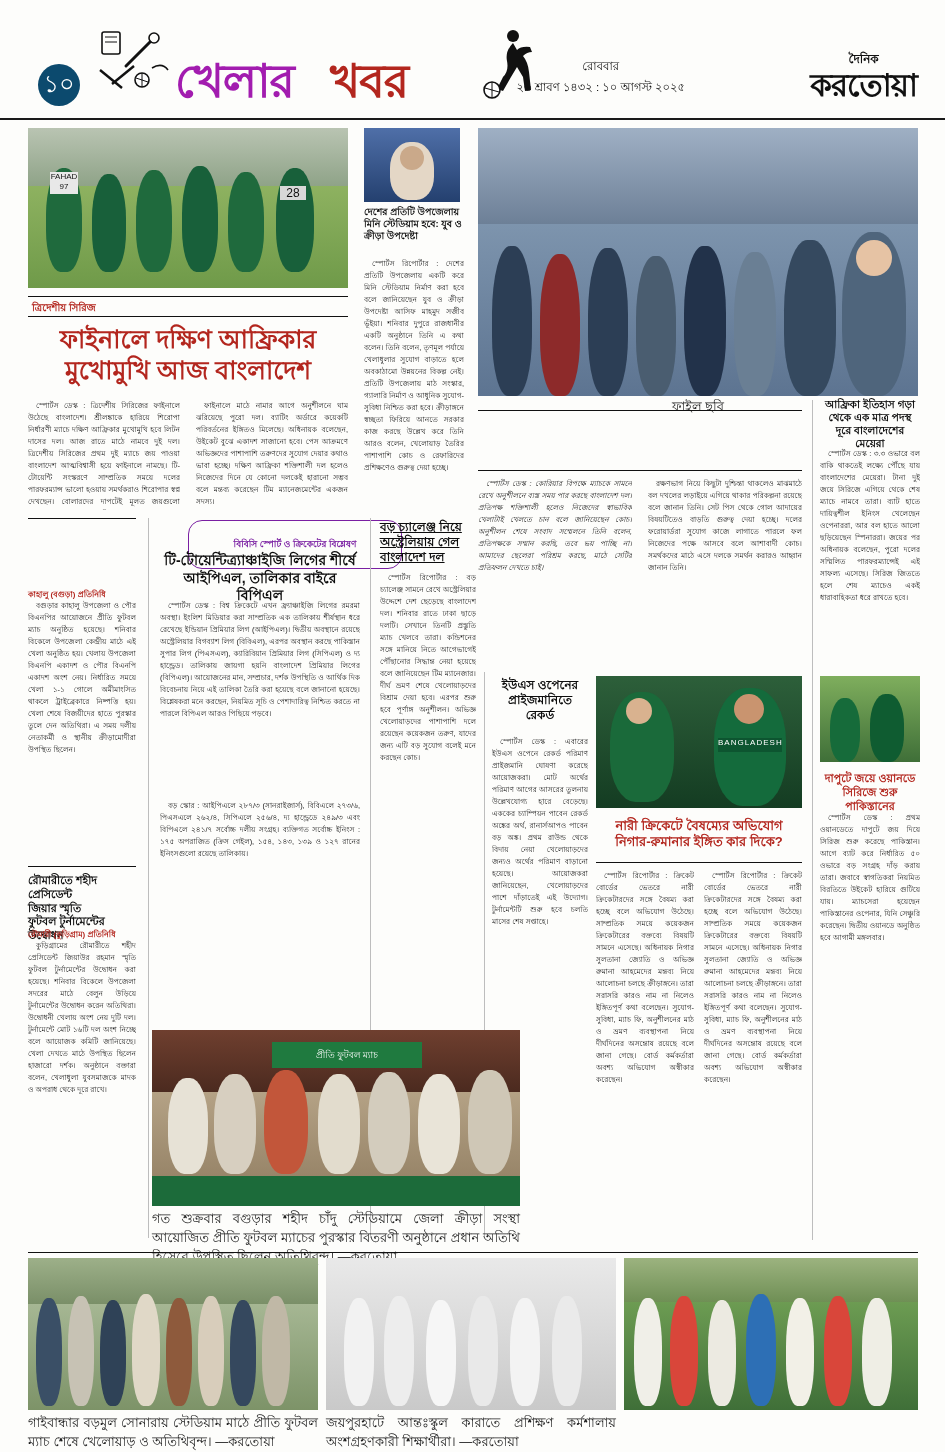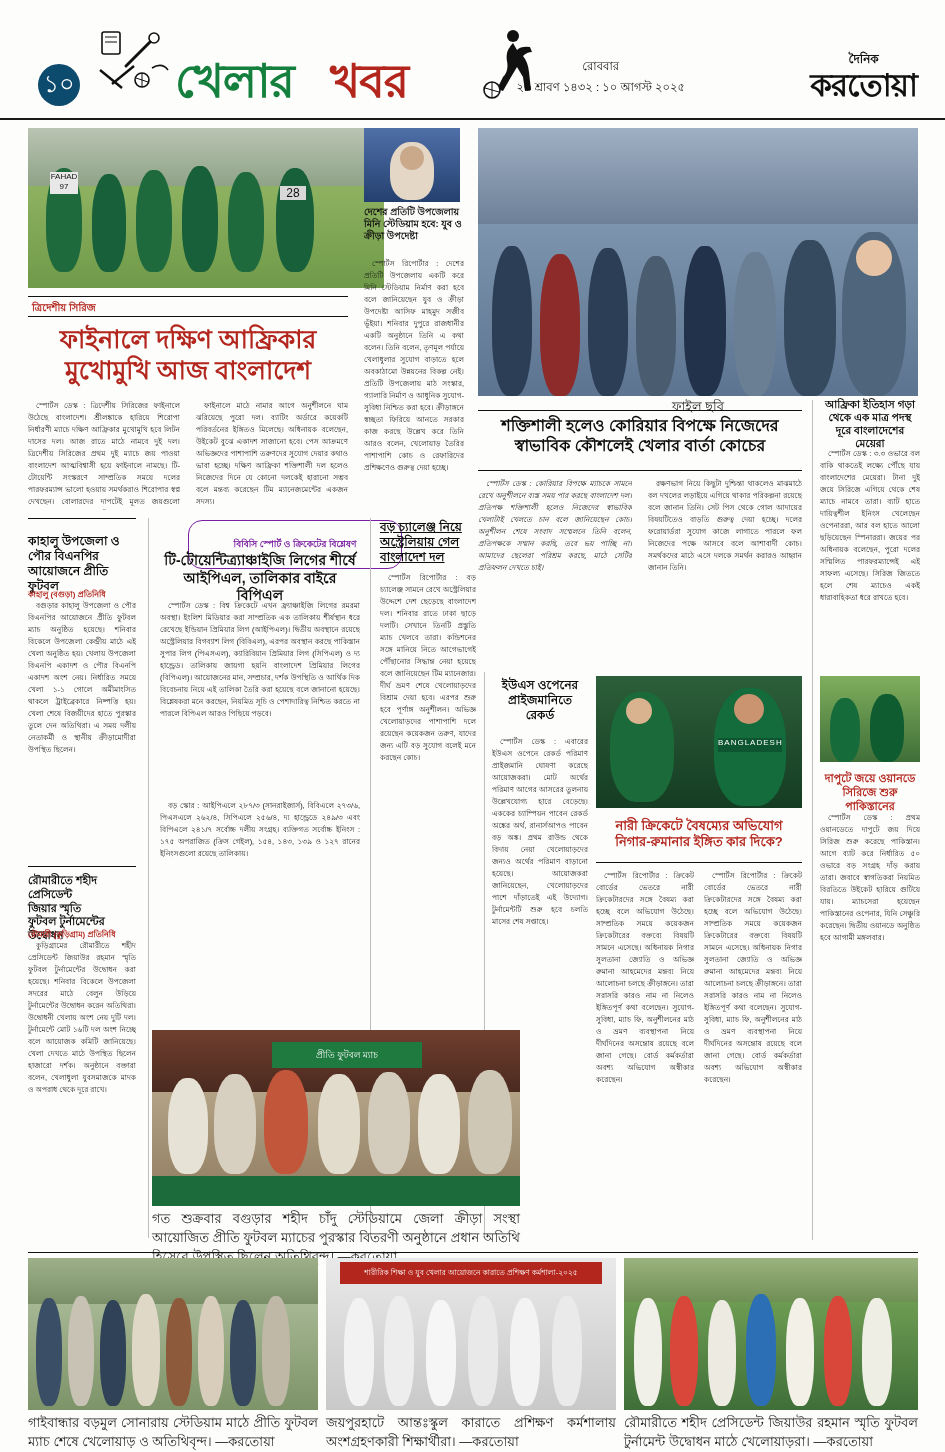--- a/index.html
+++ b/index.html
@@ -3,21 +3,21 @@
 <meta charset="utf-8">
 <style>
   html,body{margin:0;padding:0;background:#6b6b6b;}
   body{font-family:"Liberation Sans", sans-serif;}
   .page{position:relative;width:945px;height:1452px;background:#fdfdfb;margin:0 auto;overflow:hidden;}
 
   
   .masthead{position:relative;height:118px;border-bottom:2px solid #1a1a1a;}
   .page-num{position:absolute;left:38px;top:64px;width:42px;height:42px;border-radius:50%;background:#0c4a6e;color:#fff;font-size:24px;display:flex;align-items:center;justify-content:center;font-weight:normal;}
   .sportdoodle{position:absolute;left:92px;top:26px;width:80px;height:72px;}
-  .khelar{position:absolute;left:175px;top:46px;font-size:46px;font-weight:bold;color:#15803d;letter-spacing:-1px;}
+  .khelar{position:absolute;left:175px;top:46px;font-size:46px;font-weight:bold;color:#a21caf;letter-spacing:-1px;}
   .khobor{position:absolute;left:330px;top:46px;font-size:46px;font-weight:bold;color:#b3261e;letter-spacing:-1px;}
   .footballer{position:absolute;left:480px;top:26px;width:60px;height:76px;}
   .dateline{position:absolute;right:260px;top:56px;text-align:center;font-size:11.5px;color:#111;line-height:1.8;}
   .logo-right{position:absolute;right:28px;top:50px;text-align:center;}
   .logo-right .small{font-size:12px;font-weight:bold;color:#111;}
   .logo-right .big{font-size:31px;font-weight:bold;color:#111;letter-spacing:-1px;line-height:1;}
 
   
   .col-rule{position:absolute;background:#bdbdbd;width:1px;}
   .hr{position:absolute;background:#111;height:1px;}
@@ -75,21 +75,21 @@
       <div>রোববার</div>
       <div>২৬ শ্রাবণ ১৪৩২ : ১০ আগস্ট ২০২৫</div>
     </div>
 
     <div class="logo-right">
       <div class="small">দৈনিক</div>
       <div class="big">করতোয়া</div>
     </div>
   </div>
 
-  <div class="photo ph-grass" style="left:28px;top:128px;width:320px;height:160px;padding-left:36px;">
+  <div class="photo ph-grass" style="left:28px;top:128px;width:320px;height:160px;">
     <div style="position:absolute;left:0;top:0;right:0;height:58px;background:linear-gradient(#b9c4b2,#8fa388);"></div>
     <div class="figdot" style="left:18px;top:40px;width:36px;height:104px;background:#1f6a3d;"></div>
     <div class="figdot" style="left:64px;top:46px;width:34px;height:98px;background:#18603a;"></div>
     <div class="figdot" style="left:108px;top:42px;width:36px;height:102px;background:#1f6a3d;"></div>
     <div class="figdot" style="left:154px;top:38px;width:36px;height:106px;background:#18603a;"></div>
     <div class="figdot" style="left:200px;top:44px;width:36px;height:100px;background:#1f6a3d;"></div>
     <div class="figdot" style="left:248px;top:40px;width:38px;height:104px;background:#18603a;"></div>
     <div style="position:absolute;left:22px;top:44px;width:28px;height:22px;background:#e8e8e8;font-size:8px;color:#111;text-align:center;line-height:1.2;">FAHAD<br>97</div>
     <div style="position:absolute;left:252px;top:58px;width:26px;height:14px;background:#d8d8d8;font-size:12px;color:#111;text-align:center;">28</div>
   </div>
@@ -128,24 +128,20 @@
   <div class="body" style="left:196px;top:400px;width:152px;height:110px;">
     <p>ফাইনালে মাঠে নামার আগে অনুশীলনে ঘাম ঝরিয়েছে পুরো দল। ব্যাটিং অর্ডারে কয়েকটি পরিবর্তনের ইঙ্গিতও মিলেছে। অধিনায়ক বলেছেন, উইকেট বুঝে একাদশ সাজানো হবে। পেস আক্রমণে অভিজ্ঞদের পাশাপাশি তরুণদের সুযোগ দেয়ার কথাও ভাবা হচ্ছে। দক্ষিণ আফ্রিকা শক্তিশালী দল হলেও নিজেদের দিনে যে কোনো দলকেই হারানো সম্ভব বলে মন্তব্য করেছেন টিম ম্যানেজমেন্টের একজন সদস্য।</p>
   </div>
 
   <div class="head" style="left:364px;top:206px;width:100px;font-size:9.5px;text-align:left;color:#111;">দেশের প্রতিটি উপজেলায় মিনি স্টেডিয়াম হবে: যুব ও ক্রীড়া উপদেষ্টা</div>
   <div class="body" style="left:364px;top:258px;width:100px;height:250px;">
     <p>স্পোর্টস রিপোর্টার : দেশের প্রতিটি উপজেলায় একটি করে মিনি স্টেডিয়াম নির্মাণ করা হবে বলে জানিয়েছেন যুব ও ক্রীড়া উপদেষ্টা আসিফ মাহমুদ সজীব ভূঁইয়া। শনিবার দুপুরে রাজধানীর একটি অনুষ্ঠানে তিনি এ কথা বলেন। তিনি বলেন, তৃণমূল পর্যায়ে খেলাধুলার সুযোগ বাড়াতে হলে অবকাঠামো উন্নয়নের বিকল্প নেই। প্রতিটি উপজেলায় মাঠ সংস্কার, গ্যালারি নির্মাণ ও আধুনিক সুযোগ-সুবিধা নিশ্চিত করা হবে। ক্রীড়াঙ্গনে স্বচ্ছতা ফিরিয়ে আনতে সরকার কাজ করছে উল্লেখ করে তিনি আরও বলেন, খেলোয়াড় তৈরির পাশাপাশি কোচ ও রেফারিদের প্রশিক্ষণেও গুরুত্ব দেয়া হচ্ছে।</p>
   </div>
 
   <div class="hr" style="left:478px;top:410px;width:324px;"></div>
-  <div class="head" style="left:478px;top:416px;width:324px;font-size:16px;color:#0d0d0d;">
-    <div>শক্তিশালী হলেও কোরিয়ার বিপক্ষে নিজেদের</div>
-    <div>স্বাভাবিক কৌশলেই খেলার বার্তা কোচের</div>
-  </div>
   <div class="hr" style="left:478px;top:470px;width:324px;"></div>
   <div class="body" style="left:478px;top:478px;width:154px;height:190px;font-style:italic;">
     <p>স্পোর্টস ডেস্ক : কোরিয়ার বিপক্ষে ম্যাচকে সামনে রেখে অনুশীলনে ব্যস্ত সময় পার করছে বাংলাদেশ দল। প্রতিপক্ষ শক্তিশালী হলেও নিজেদের স্বাভাবিক খেলাটাই খেলতে চান বলে জানিয়েছেন কোচ। অনুশীলন শেষে সংবাদ সম্মেলনে তিনি বলেন, প্রতিপক্ষকে সম্মান করছি, তবে ভয় পাচ্ছি না। আমাদের ছেলেরা পরিশ্রম করছে, মাঠে সেটির প্রতিফলন দেখতে চাই।</p>
   </div>
   <div class="body" style="left:648px;top:478px;width:154px;height:190px;">
     <p>রক্ষণভাগ নিয়ে কিছুটা দুশ্চিন্তা থাকলেও মাঝমাঠে বল দখলের লড়াইয়ে এগিয়ে থাকার পরিকল্পনা রয়েছে বলে জানান তিনি। সেট পিস থেকে গোল আদায়ের বিষয়টিতেও বাড়তি গুরুত্ব দেয়া হচ্ছে। দলের ফরোয়ার্ডরা সুযোগ কাজে লাগাতে পারলে ফল নিজেদের পক্ষে আসবে বলে আশাবাদী কোচ। সমর্থকদের মাঠে এসে দলকে সমর্থন করারও আহ্বান জানান তিনি।</p>
   </div>
 
   <div class="col-rule" style="left:812px;top:400px;height:840px;"></div>
   <div class="head" style="left:820px;top:398px;width:100px;font-size:10.5px;">
@@ -165,25 +161,20 @@
   <div class="head" style="left:820px;top:772px;width:100px;font-size:11px;color:#b3261e;">
     <div>দাপুটে জয়ে ওয়ানডে</div>
     <div>সিরিজে শুরু পাকিস্তানের</div>
   </div>
   <div class="body" style="left:820px;top:812px;width:100px;height:420px;">
     <p>স্পোর্টস ডেস্ক : প্রথম ওয়ানডেতে দাপুটে জয় দিয়ে সিরিজ শুরু করেছে পাকিস্তান। আগে ব্যাট করে নির্ধারিত ৫০ ওভারে বড় সংগ্রহ দাঁড় করায় তারা। জবাবে স্বাগতিকরা নিয়মিত বিরতিতে উইকেট হারিয়ে গুটিয়ে যায়। ম্যাচসেরা হয়েছেন পাকিস্তানের ওপেনার, যিনি সেঞ্চুরি করেছেন। দ্বিতীয় ওয়ানডে অনুষ্ঠিত হবে আগামী মঙ্গলবার।</p>
   </div>
 
   <div class="hr" style="left:28px;top:518px;width:108px;"></div>
   <div class="byline" style="left:28px;top:520px;font-size:7px;color:#b3261e;">&nbsp;</div>
-  <div class="head" style="left:28px;top:534px;width:108px;font-size:12px;text-align:left;">
-    <div>কাহালু উপজেলা ও</div>
-    <div>পৌর বিএনপির</div>
-    <div>আয়োজনে প্রীতি ফুটবল</div>
-  </div>
   <div class="byline" style="left:28px;top:588px;">কাহালু (বগুড়া) প্রতিনিধি</div>
   <div class="body" style="left:28px;top:600px;width:108px;height:256px;">
     <p>বগুড়ার কাহালু উপজেলা ও পৌর বিএনপির আয়োজনে প্রীতি ফুটবল ম্যাচ অনুষ্ঠিত হয়েছে। শনিবার বিকেলে উপজেলা কেন্দ্রীয় মাঠে এই খেলা অনুষ্ঠিত হয়। খেলায় উপজেলা বিএনপি একাদশ ও পৌর বিএনপি একাদশ অংশ নেয়। নির্ধারিত সময়ে খেলা ১-১ গোলে অমীমাংসিত থাকলে ট্রাইব্রেকারে নিষ্পত্তি হয়। খেলা শেষে বিজয়ীদের হাতে পুরস্কার তুলে দেন অতিথিরা। এ সময় দলীয় নেতাকর্মী ও স্থানীয় ক্রীড়ামোদীরা উপস্থিত ছিলেন।</p>
   </div>
 
   <div class="hr" style="left:28px;top:866px;width:108px;"></div>
   <div class="head" style="left:28px;top:874px;width:108px;font-size:11px;text-align:left;">
     <div>রৌমারীতে শহীদ প্রেসিডেন্ট</div>
     <div>জিয়ার স্মৃতি</div>
     <div>ফুটবল টুর্নামেন্টের উদ্বোধন</div>
@@ -268,35 +259,33 @@
     <div class="figdot" style="left:72px;top:42px;width:26px;height:106px;background:#2f4257;"></div>
     <div class="figdot" style="left:104px;top:36px;width:28px;height:112px;background:#e0d8c7;"></div>
     <div class="figdot" style="left:138px;top:40px;width:26px;height:108px;background:#8e5a3c;"></div>
     <div class="figdot" style="left:170px;top:38px;width:26px;height:110px;background:#d8cdbb;"></div>
     <div class="figdot" style="left:202px;top:42px;width:26px;height:106px;background:#35485e;"></div>
     <div class="figdot" style="left:234px;top:38px;width:28px;height:110px;background:#c0b8a6;"></div>
   </div>
   <div class="cap-out" style="left:28px;top:1414px;width:290px;text-align:justify;">গাইবান্ধার বড়মুল সোনারায় স্টেডিয়াম মাঠে প্রীতি ফুটবল ম্যাচ শেষে খেলোয়াড় ও অতিথিবৃন্দ। —করতোয়া</div>
 
   <div class="photo ph-white" style="left:326px;top:1258px;width:290px;height:152px;">
-    <div style="position:absolute;left:14px;top:4px;width:262px;height:22px;background:#b3261e;color:#fff;font-size:7.5px;text-align:center;line-height:22px;">শারীরিক শিক্ষা ও যুব খেলার আয়োজনে কারাতে প্রশিক্ষণ কর্মশালা-২০২৫</div>
     <div class="figdot" style="left:18px;top:40px;width:30px;height:108px;background:#f2f2f2;"></div>
     <div class="figdot" style="left:58px;top:38px;width:30px;height:110px;background:#ededed;"></div>
     <div class="figdot" style="left:100px;top:42px;width:30px;height:106px;background:#f6f6f6;"></div>
     <div class="figdot" style="left:142px;top:38px;width:30px;height:110px;background:#e9e9e9;"></div>
     <div class="figdot" style="left:184px;top:40px;width:30px;height:108px;background:#f3f3f3;"></div>
     <div class="figdot" style="left:226px;top:38px;width:30px;height:110px;background:#eaeaea;"></div>
   </div>
   <div class="cap-out" style="left:326px;top:1414px;width:290px;text-align:justify;">জয়পুরহাটে আন্তঃস্কুল কারাতে প্রশিক্ষণ কর্মশালায় অংশগ্রহণকারী শিক্ষার্থীরা। —করতোয়া</div>
 
   <div class="photo ph-green" style="left:624px;top:1258px;width:294px;height:152px;">
     <div style="position:absolute;left:0;top:0;right:0;height:44px;background:linear-gradient(#9cb37f,#6f8f55);"></div>
     <div class="figdot" style="left:10px;top:40px;width:28px;height:108px;background:#f0efe8;"></div>
     <div class="figdot" style="left:46px;top:38px;width:28px;height:110px;background:#d9463a;"></div>
     <div class="figdot" style="left:84px;top:42px;width:28px;height:106px;background:#eceae1;"></div>
     <div class="figdot" style="left:122px;top:36px;width:30px;height:112px;background:#2d6fb5;"></div>
     <div class="figdot" style="left:162px;top:40px;width:28px;height:108px;background:#f2f0e7;"></div>
     <div class="figdot" style="left:200px;top:38px;width:28px;height:110px;background:#d9463a;"></div>
     <div class="figdot" style="left:238px;top:40px;width:30px;height:108px;background:#efeee5;"></div>
   </div>
-  <div class="cap-out" style="left:624px;top:1414px;width:294px;text-align:justify;">রৌমারীতে শহীদ প্রেসিডেন্ট জিয়াউর রহমান স্মৃতি ফুটবল টুর্নামেন্ট উদ্বোধন মাঠে খেলোয়াড়রা। —করতোয়া</div>
 
 </div>
 
 </body></html>

